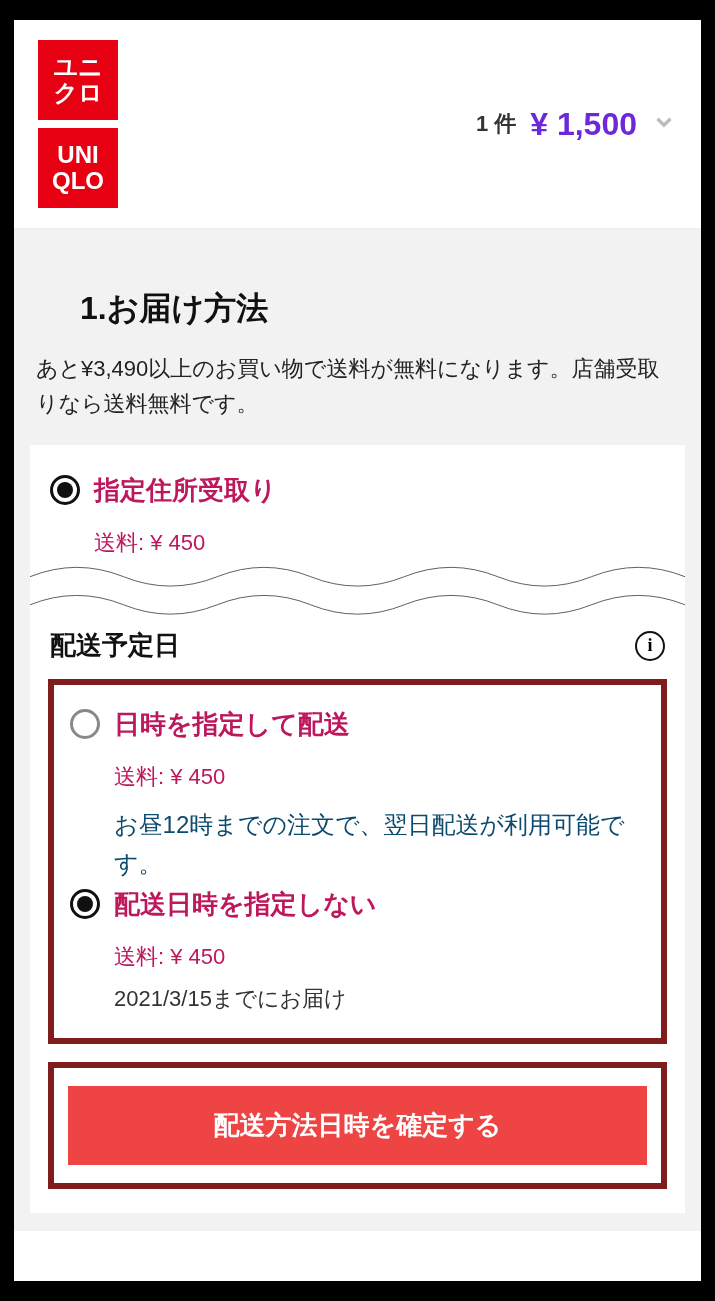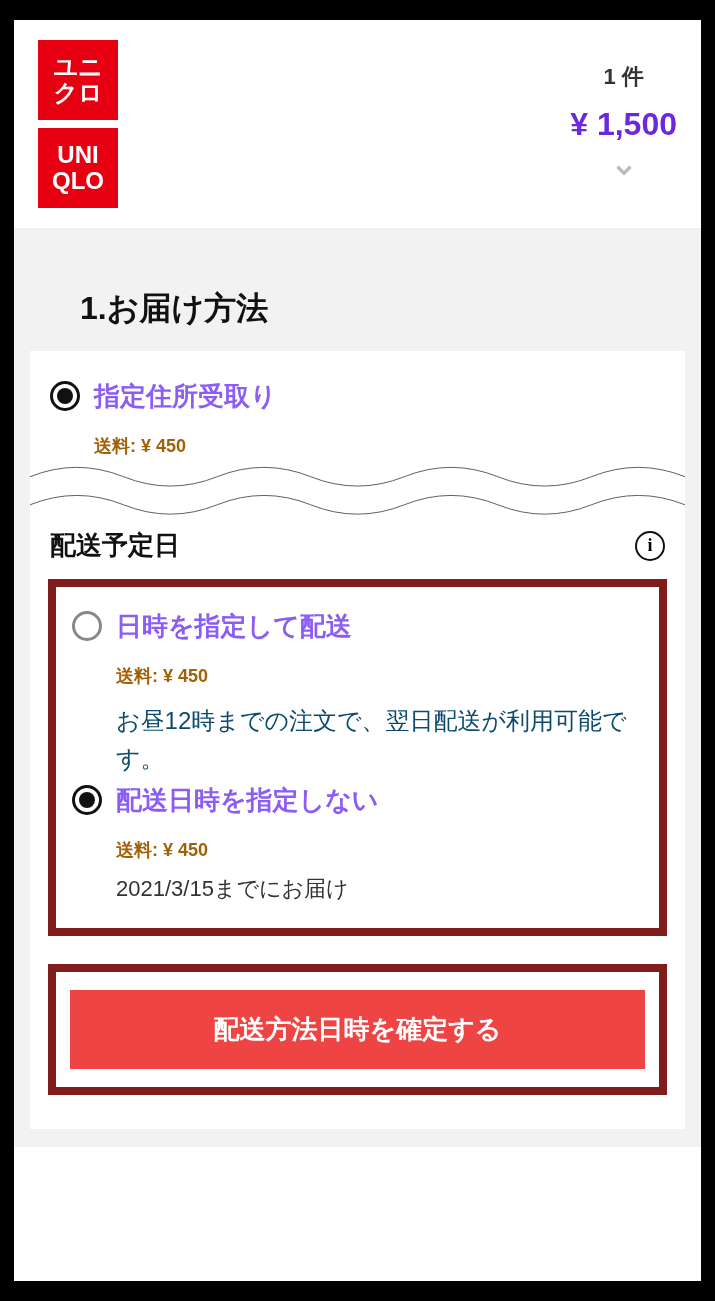--- a/index.html
+++ b/index.html
@@ -41,21 +41,20 @@
       justify-content: center;
       font-weight: bold;
       font-size: 24px;
       line-height: 1.1;
     }
     .cart-summary {
       display: flex;
       align-items: center;
       gap: 14px;
       font-weight: bold;
-      flex-direction: column;
     }
     .cart-count {
       font-size: 22px;
       color: #333;
     }
     .cart-price {
       font-size: 32px;
       color: #6d28d9;
     }
     .chevron { color: #bbb; }
@@ -102,26 +101,26 @@
     }
     .radio.selected::after {
       content: "";
       width: 16px; height: 16px;
       border-radius: 50%;
       background: #111;
     }
     .option-title {
       font-size: 26px;
       font-weight: bold;
-      color: #8b5cf6;
+      color: #be185d;
     }
     .option-sub {
-      font-size: 18px;
-      color: #a16207;
-      font-weight: bold;
+      font-size: 22px;
+      color: #be185d;
+      font-weight: normal;
       padding: 10px 0 0 46px;
     }
     .option-desc {
       font-size: 24px;
       color: #0c4a6e;
       padding: 14px 0 0 46px;
       line-height: 1.6;
     }
     .torn-edge {
       position: relative;
@@ -150,23 +149,23 @@
       border: 2.5px solid #111;
       border-radius: 50%;
       display: flex;
       align-items: center;
       justify-content: center;
       font-family: Georgia, serif;
       font-weight: bold;
       font-size: 18px;
     }
     .highlight-box {
-      border: 8px solid #7f1d1d;
+      border: 6px solid #7f1d1d;
       padding: 18px 14px;
-      margin-bottom: 28px;
+      margin-bottom: 18px;
     }
     .link-row {
       display: flex;
       justify-content: flex-end;
       align-items: center;
       gap: 12px;
       padding: 24px 4px 24px;
     }
     .link-text {
       font-size: 22px;
@@ -225,20 +224,21 @@
       <span class="chevron">
         <svg width="26" height="26" viewBox="0 0 24 24" fill="none" stroke="#bbb" stroke-width="3">
             <polyline points="6 9 12 15 18 9"></polyline>
           </svg>
       </span>
     </div>
   </div>
 
   <div class="content">
     <h1 class="page-title">1.お届け方法</h1>
+    <p class="subtitle">あと¥3,490以上のお買い物で送料が無料になります。店舗受取りなら送料無料です。</p>
 
     <div class="card">
 
       <div class="option-row">
         <div class="radio selected"></div>
         <div class="option-title">指定住所受取り</div>
       </div>
       <div class="option-sub">送料: ¥ 450</div>
 
       <div class="torn-edge">

